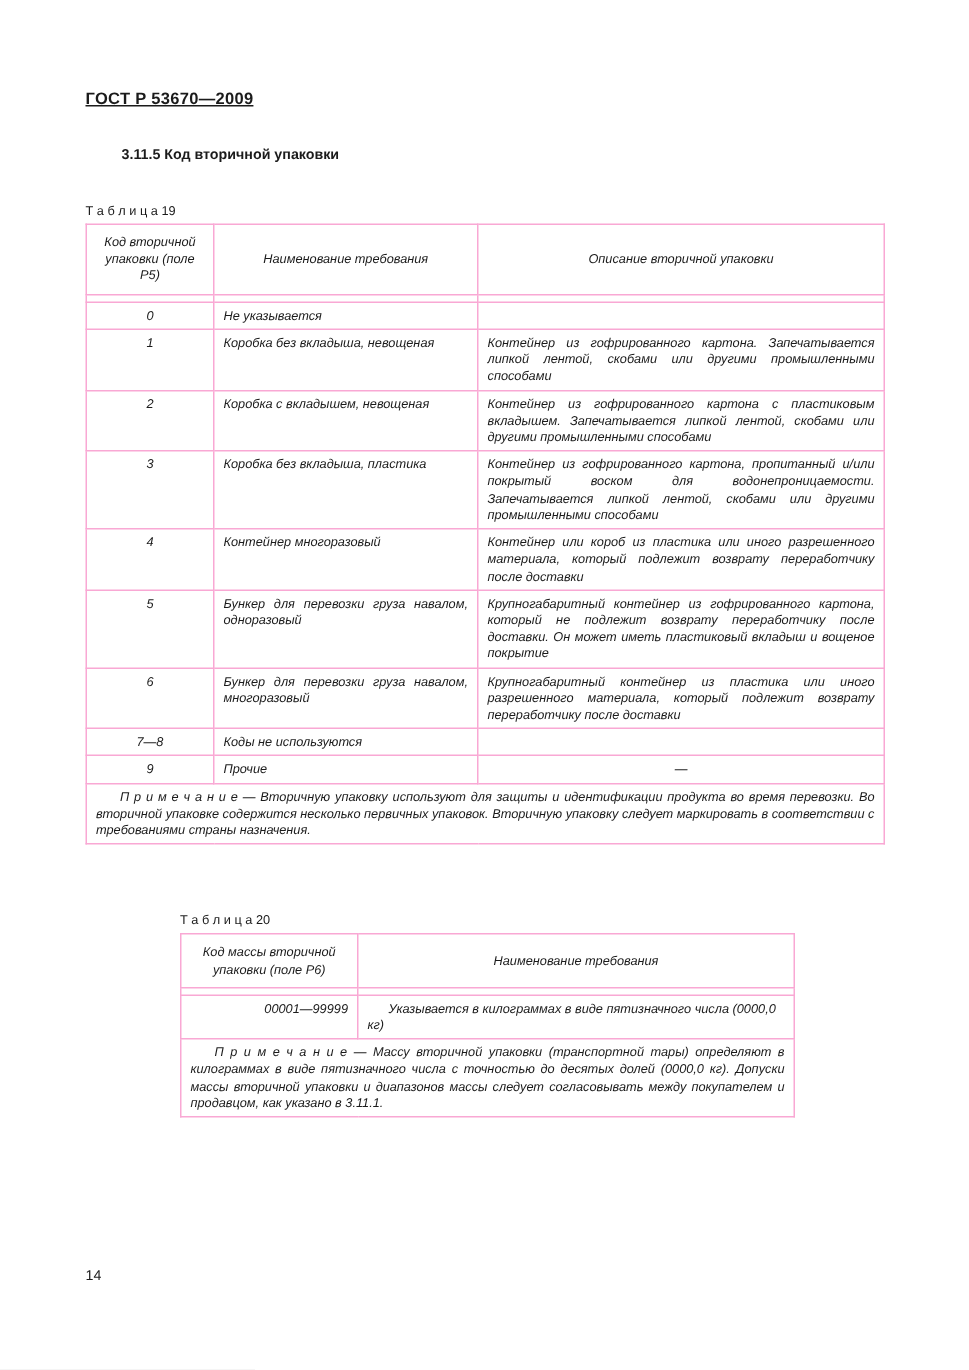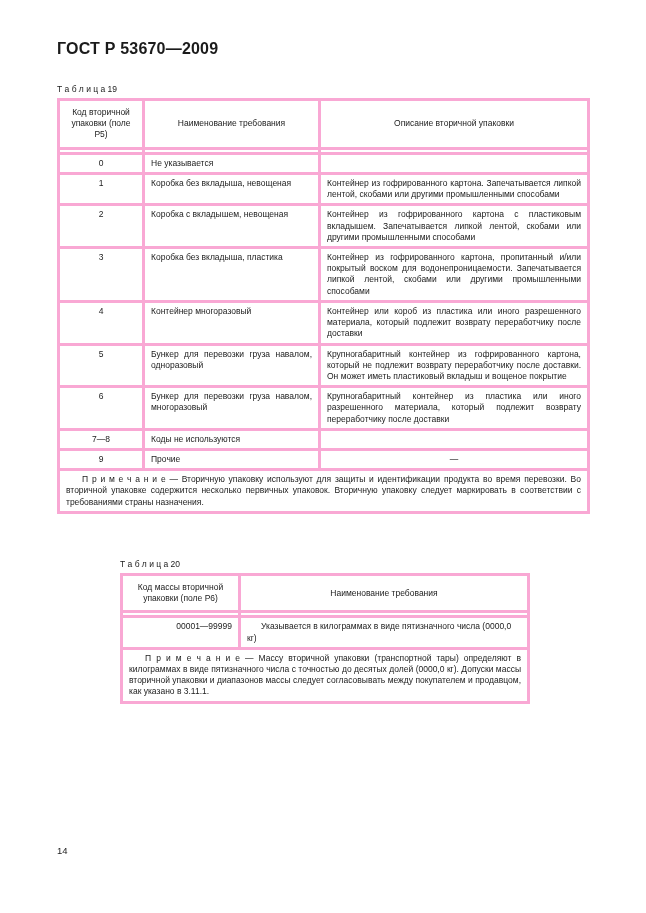--- a/index.html
+++ b/index.html
@@ -3,27 +3,27 @@
 <meta charset="utf-8">
 <style>
   * { box-sizing: border-box; }
   html, body { margin: 0; padding: 0; background: #ededed; }
   .page {
     width: 646px; height: 913px; margin: 0 auto; background: #ffffff;
     font-family: "Liberation Sans", sans-serif; color: #1b1b1b;
     position: relative; overflow: hidden;
   }
   .content { position: absolute; left: 57px; top: 0; width: 533px; }
-  .doc-number { margin-top: 40px; font-weight: bold; font-size: 16px; letter-spacing: 0.2px; }
+  .doc-number { margin-top: 60px; font-weight: bold; font-size: 11px; letter-spacing: 0.2px; text-decoration: underline; }
   .section-heading { margin-top: 26px; margin-left: 24px; font-weight: bold; font-size: 9.5px; }
   .body-text { margin-top: 3px; font-size: 9.5px; line-height: 1.3; text-indent: 24px; }
   .table-caption { margin-top: 26px; font-size: 8.5px; }
   table.gost { border-collapse: collapse; width: 100%; margin-top: 4px; font-size: 8.5px; table-layout: fixed; }
   table.gost th, table.gost td {
-    border: 3px solid #f9a8d4; padding: 3px 6px; vertical-align: top; line-height: 1.32;
+    border: 1px solid #f9a8d4; padding: 3px 6px; vertical-align: top; line-height: 1.32; font-style: italic;
   }
   table.gost th { font-weight: normal; text-align: center; vertical-align: middle; padding-top: 6px; padding-bottom: 6px; }
   .col-code { width: 85px; }
   .col-name { width: 176px; }
   td.c-code { text-align: center; }
   td.c-name { text-align: justify; }
   td.c-desc { text-align: justify; }
   td.center { text-align: center; }
   tr.spacer-row td { height: 5px; padding: 0; }
   td.note-cell {
@@ -38,20 +38,21 @@
   .page-number { position: absolute; left: 57px; top: 845px; font-size: 9.5px; }
 </style>
 </head>
 <body>
 
 <div class="page">
   <div class="content">
 
     <div class="doc-number">ГОСТ Р 53670—2009</div>
 
+    <div class="section-heading">3.11.5 Код вторичной упаковки</div>
 
     <div class="table-caption">Т а б л и ц а 19</div>
 
     <table class="gost">
       <colgroup>
         <col class="col-code">
           <col class="col-name">
           <col>
       </colgroup>
       <thead>

